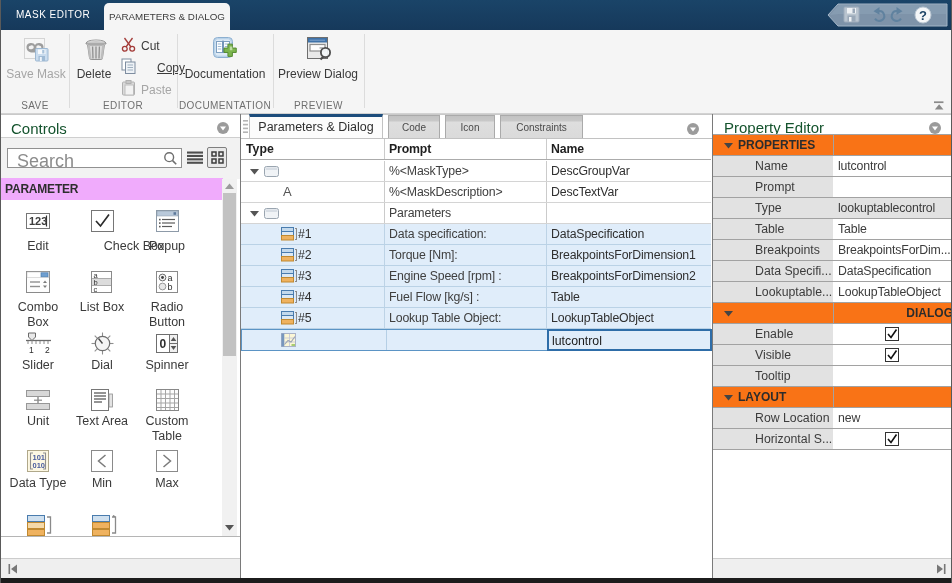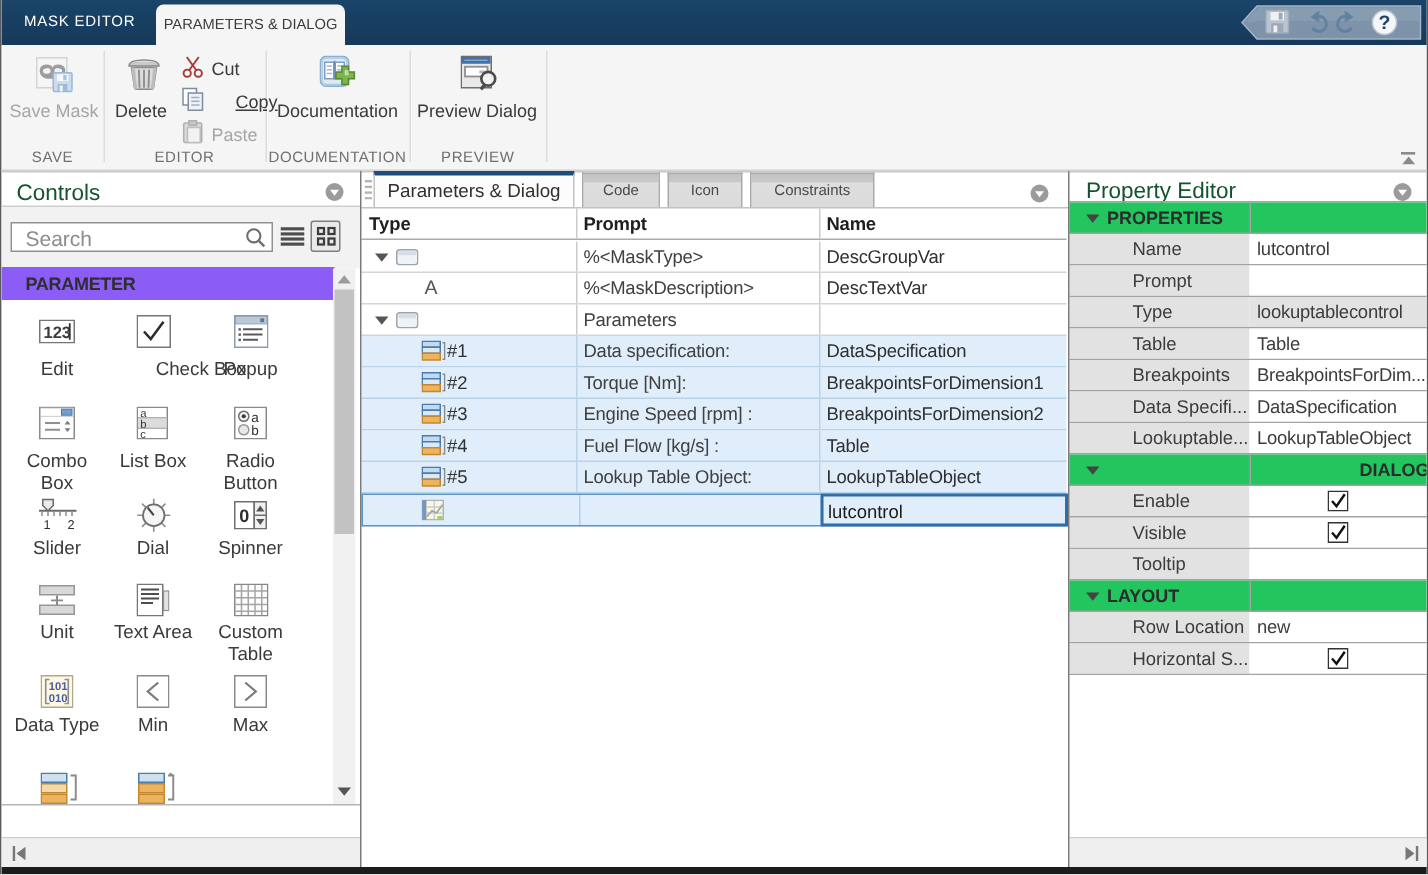--- a/index.html
+++ b/index.html
@@ -22,21 +22,21 @@
 #midp{left:240px;top:114px;width:472px;height:464px;background:#fff;}
 #rightp{left:712px;top:114px;width:240px;height:464px;background:#fff;border-top:1px solid #c9c9c9;}
 .vborder{top:114px;width:1px;height:464px;background:#7a7a7a;}
 #bottom{left:0;top:578px;width:952px;height:5px;background:#1c1c1c;}
 .ctl-lbl{font-size:12.5px;color:#3a3a3a;text-align:center;line-height:15px;}
 .prow{position:absolute;width:240px;height:21px;border-bottom:1px solid #a2a2a2;}
 .plab{position:absolute;left:0;top:0;width:120px;height:20px;background:#e2e2e2;
   font-size:12.3px;color:#3c3c3c;line-height:20px;padding-left:42px;white-space:nowrap;overflow:hidden;}
 .pval{position:absolute;left:120px;top:0;width:120px;height:20px;background:#fff;
   font-size:12.3px;color:#3c3c3c;line-height:20px;padding-left:5px;white-space:nowrap;letter-spacing:-.15px;overflow:hidden;}
-.psec{position:absolute;width:240px;height:21px;border-bottom:1px solid #a2a2a2;background:#22c55e;
+.psec{position:absolute;width:240px;height:21px;border-bottom:1px solid #a2a2a2;background:#f97316;
   font-weight:bold;font-size:12px;color:#2c2c2c;line-height:20px;}
 .trow{position:absolute;left:0;width:470px;height:21px;border-bottom:1px solid #d4d4d4;}
 .trowb{position:absolute;left:0;width:470px;height:21px;border-bottom:1px solid #bad2e6;background:#e0edfa;}
 .trowb .tc1,.trowb .tc2{border-right-color:#bdd3e6;}
 .tc1{position:absolute;left:0;top:0;width:144px;height:20px;border-right:1px solid #cbcbcb;}
 .tc2{position:absolute;left:144px;top:0;width:162px;height:20px;border-right:1px solid #cbcbcb;
   font-size:12.3px;color:#404040;line-height:20px;padding-left:4px;letter-spacing:-.15px;}
 .tc3{position:absolute;left:306px;top:0;width:164px;height:20px;
   font-size:12.3px;color:#303030;line-height:20px;padding-left:4px;letter-spacing:-.15px;}
 .itab{position:absolute;top:1px;height:23px;background:linear-gradient(#c2c2c2 0,#c8c8c8 5px,#dedede 6px,#dadada 100%);
@@ -175,21 +175,21 @@
   <div class="abs panelhdr" style="left:10px;top:5px;">Controls</div>
   <div class="abs cc" style="left:216px;top:7px;">
         <svg width="12" height="12">
           <path d="M3 4.5 L9 4.5 L6 8.5 Z" fill="#fff"></path>
         </svg>
       </div>
   <div class="abs" style="left:0;top:22px;width:239px;height:1px;background:#cfcfcf;"></div>
   <div class="abs" style="left:0;top:23px;width:239px;height:41px;background:#f2f2f2;"></div>
 
   <div class="abs" style="left:6px;top:33px;width:175px;height:20px;background:#fff;border:1px solid #919191;">
-    <span style="position:absolute;left:9px;top:2px;font-size:14px;color:#8c8c8c;">Search</span>
+    <span style="position:absolute;left:9px;top:2px;font-size:18px;color:#8c8c8c;">Search</span>
     <svg style="position:absolute;right:3px;top:2px;" width="15" height="15" viewBox="0 0 15 15">
       <circle cx="6.2" cy="6.2" r="4.4" fill="none" stroke="#6e6e6e" stroke-width="1.4"></circle>
       <line x1="9.6" y1="9.6" x2="13.2" y2="13.2" stroke="#6e6e6e" stroke-width="1.6"></line>
     </svg>
   </div>
   <svg class="abs" style="left:186px;top:36px;" width="16" height="14" viewBox="0 0 16 14">
     <g fill="#4e4e4e">
           <rect x="0" y="0.5" width="16" height="2.1"></rect>
           <rect x="0" y="3.9" width="16" height="2.1"></rect>
           <rect x="0" y="7.3" width="16" height="2.1"></rect>
@@ -199,21 +199,21 @@
   <div class="abs" style="left:206px;top:32px;width:20px;height:21px;background:#e9e9e9;border:1px solid #7f7f7f;border-radius:2px;">
     <svg style="position:absolute;left:3px;top:3px;" width="13" height="13" viewBox="0 0 13 13">
       <g fill="none" stroke="#3c3c3c" stroke-width="1.5">
             <rect x="1" y="1" width="4" height="4"></rect>
             <rect x="8" y="1" width="4" height="4"></rect>
             <rect x="1" y="8" width="4" height="4"></rect>
             <rect x="8" y="8" width="4" height="4"></rect>
           </g>
     </svg>
   </div>
-  <div class="abs" style="left:0;top:63px;width:222px;height:22px;background:#8b5cf6;font-weight:bold;font-size:12px;letter-spacing:-.2px;color:#2e2e2e;line-height:22px;padding-left:16px;">PARAMETER</div>
+  <div class="abs" style="left:0;top:63px;width:222px;height:22px;background:#f0abfc;font-weight:bold;font-size:12px;letter-spacing:-.2px;color:#2e2e2e;line-height:22px;padding-left:4px;">PARAMETER</div>
 
   <div class="abs" style="left:221px;top:64px;width:15px;height:358px;background:#f1f1f1;"></div>
   <svg class="abs" style="left:224px;top:68px;" width="9" height="7">
         <path d="M4.5 0.5 L9 6 L0 6 Z" fill="#9b9b9b"></path>
       </svg>
   <div class="abs" style="left:222px;top:78px;width:13px;height:163px;background:#c2c2c2;"></div>
   <svg class="abs" style="left:224px;top:409px;" width="9" height="7">
         <path d="M4.5 6.5 L9 1 L0 1 Z" fill="#555"></path>
       </svg>
   <div class="abs" style="left:0;top:421px;width:239px;height:1px;background:#b5b5b5;"></div>

